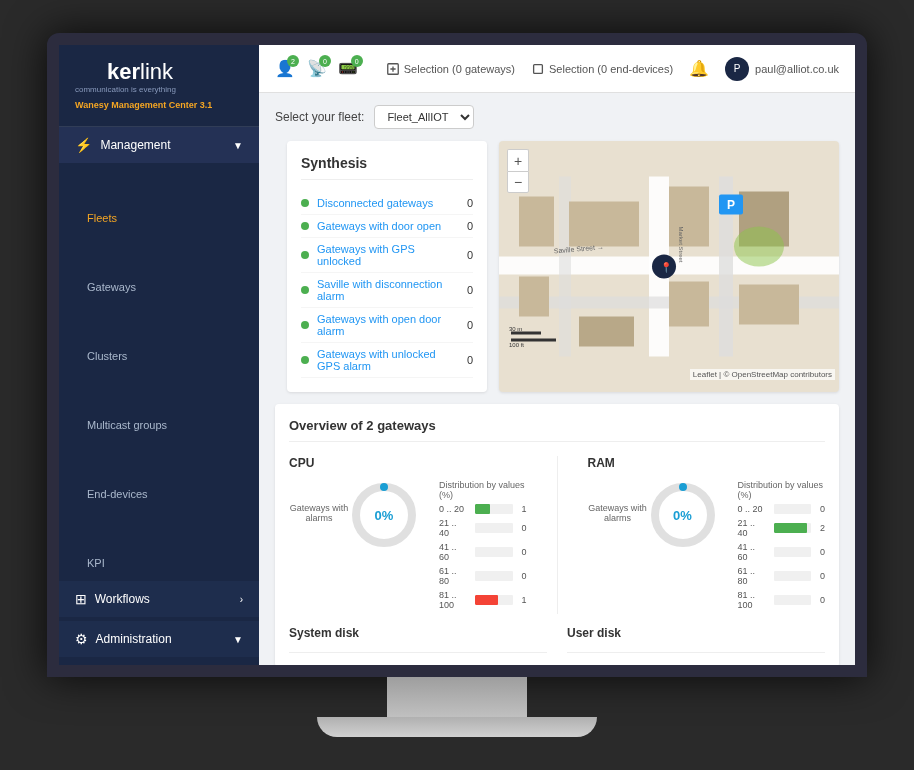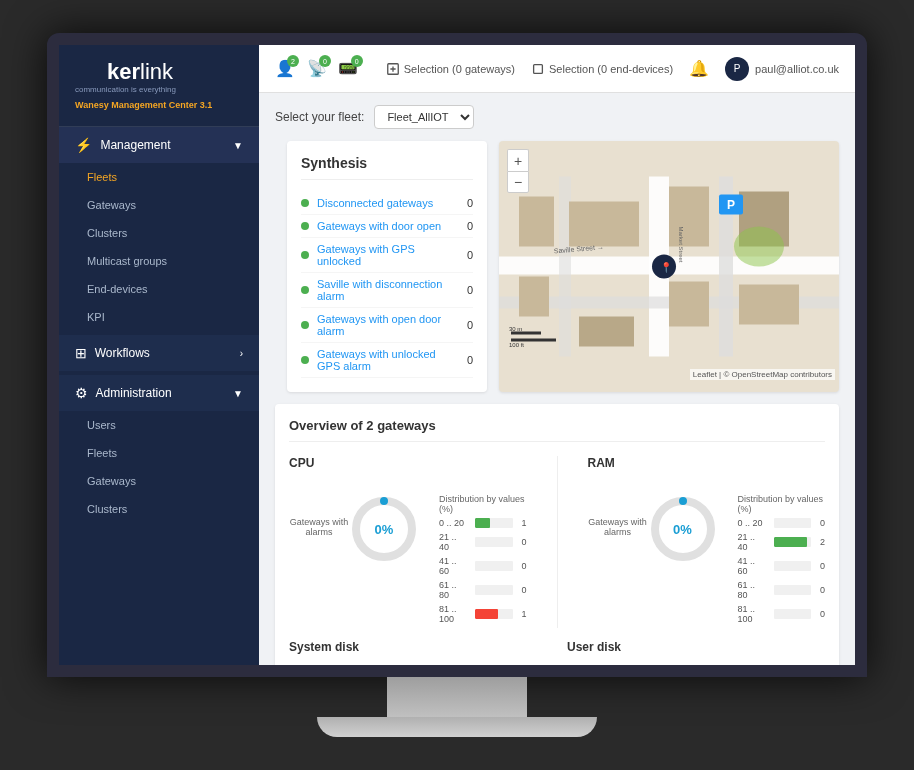--- a/index.html
+++ b/index.html
@@ -116,20 +116,21 @@
     .nav-item-parent .chevron {
       margin-left: auto;
       font-size: 10px;
     }
 
     .nav-item-child {
       padding: 8px 16px 8px 28px;
       color: #aab8cc;
       font-size: 11px;
       cursor: pointer;
+      margin-top: 41px;
     }
 
     .nav-item-child:hover, .nav-item-child.active {
       color: white;
     }
 
     .nav-item-child.active {
       color: #f5a623;
     }
 
@@ -396,21 +397,21 @@
     }
 
     .metric-section {
       flex: 1;
     }
 
     .metric-title {
       font-size: 12px;
       font-weight: bold;
       color: #333;
-      margin-bottom: 24px;
+      margin-bottom: 10px;
     }
 
     .metric-content {
       display: flex;
       gap: 20px;
       align-items: flex-start;
     }
 
     .donut-wrapper {
       display: flex;

